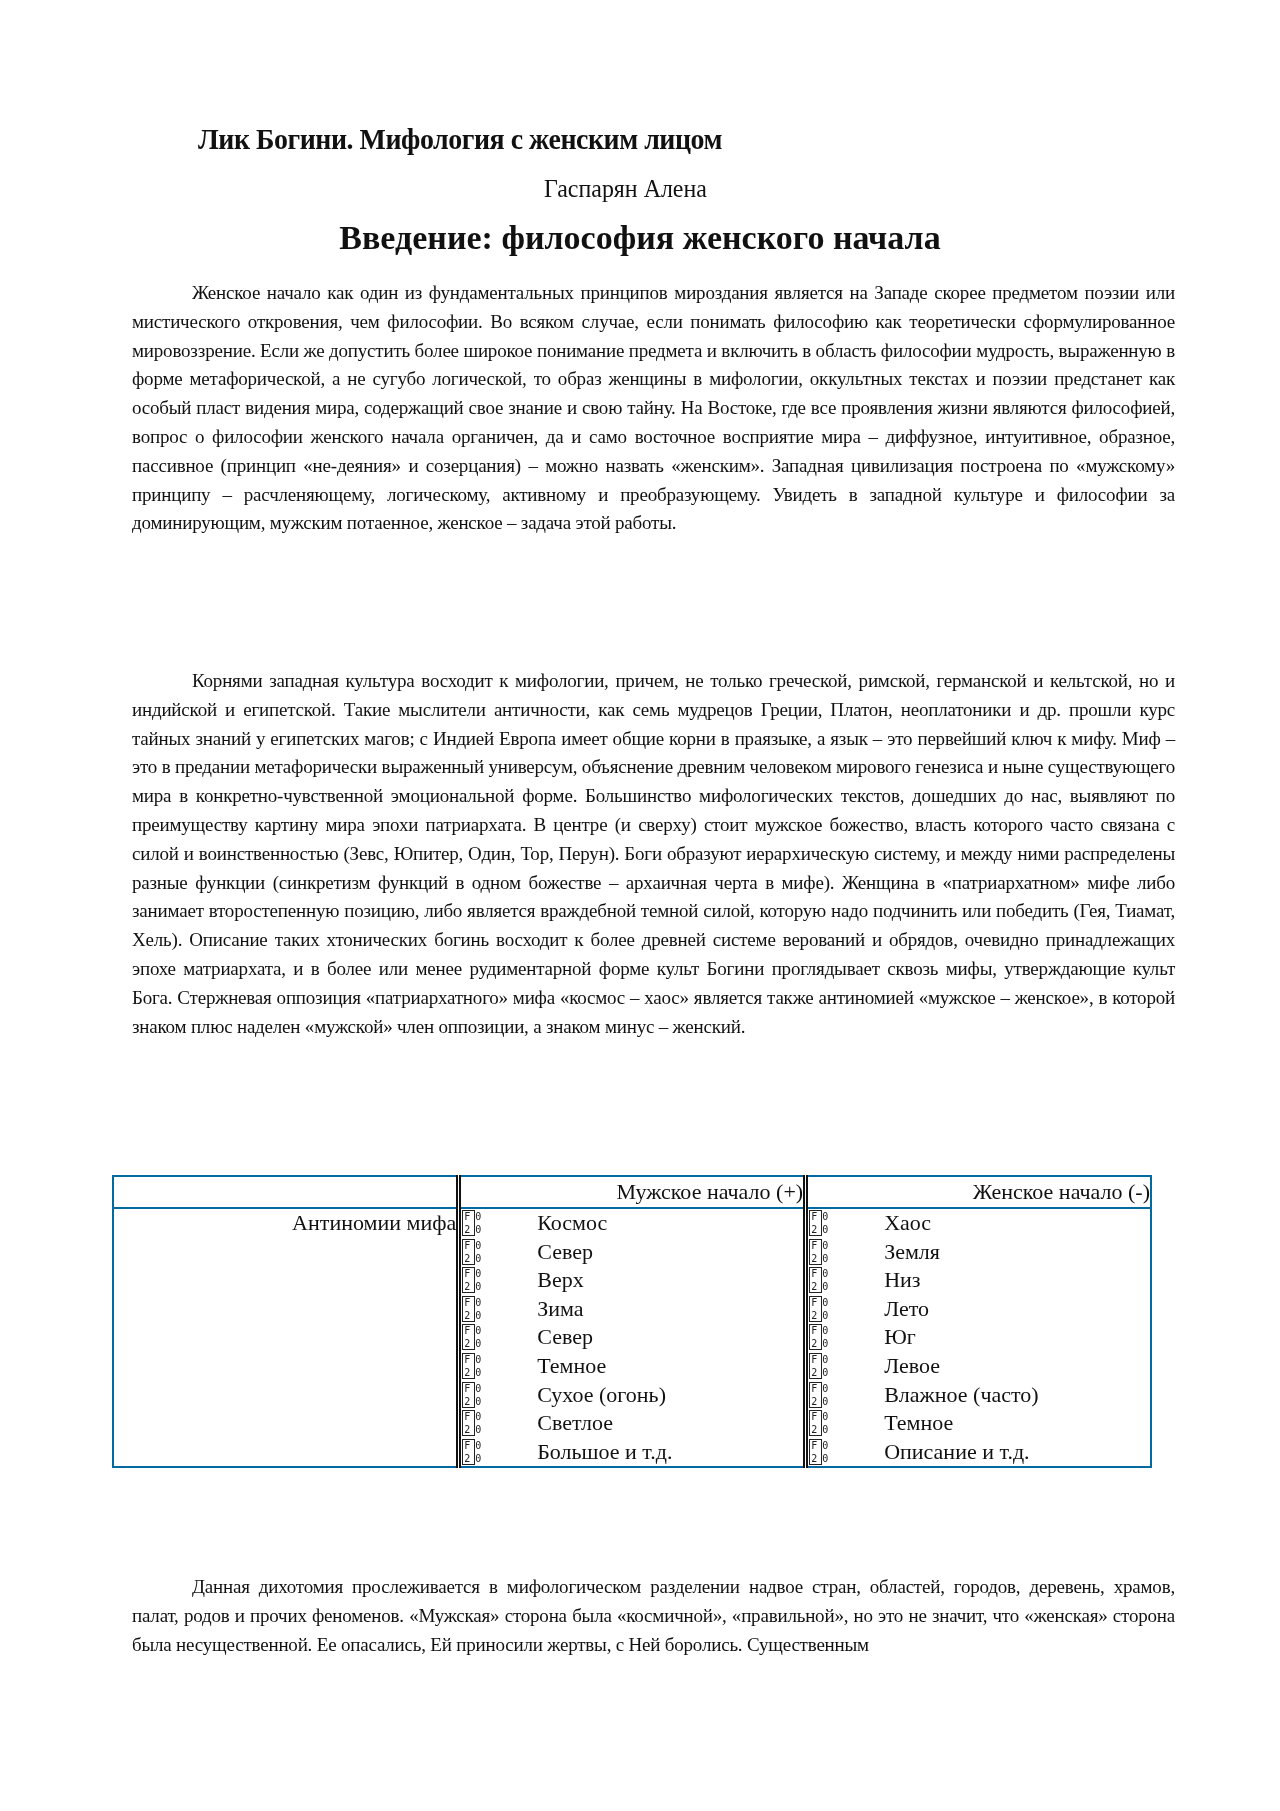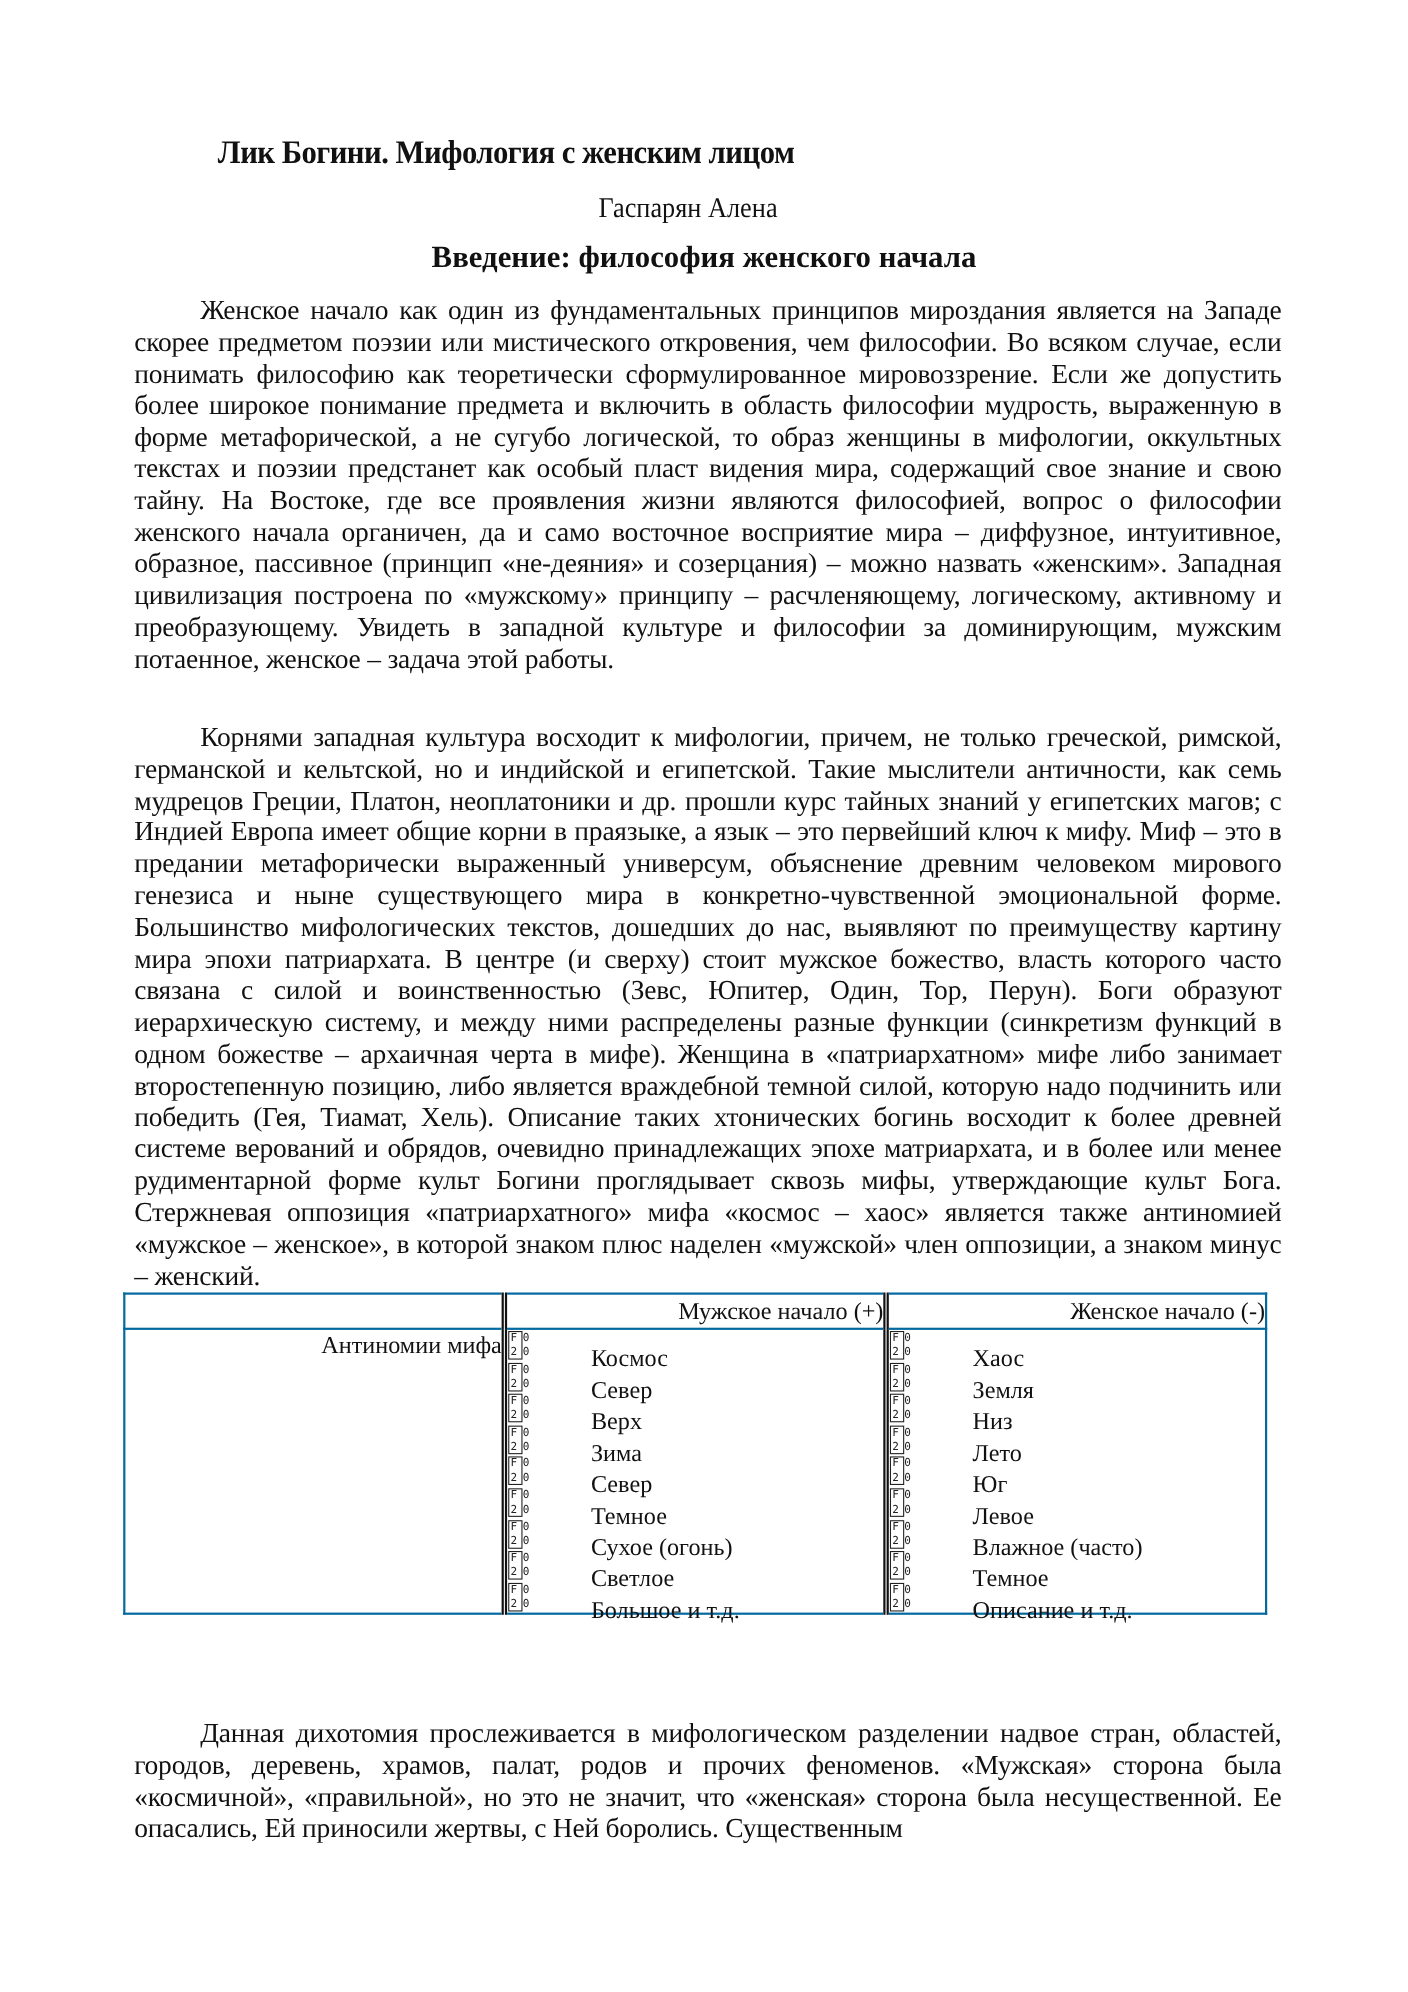--- a/index.html
+++ b/index.html
@@ -41,34 +41,34 @@
       white-space: nowrap;
       margin: 0;
       transform: scaleX(0.92);
       transform-origin: left top;
     }
     .doc-section {
       position: absolute;
       left: 0;
       width: 1040px;
       top: 219px;
-      font-size: 28px;
+      font-size: 34px;
       font-weight: bold;
       text-align: center;
       margin: 0;
     }
     .para {
       position: absolute;
       left: 0;
       width: 1043px;
-      font-size: 25px;
+      font-size: 19px;
       line-height: 28.8px;
       text-align: justify;
       text-indent: 60px;
-      margin: 2px;
+      margin: 12px;
       letter-spacing: -0.2px;
     }
     .p1 { top: 267px; }
     .p2 { top: 655px; }
     .p3 { top: 1561px; }
 
     table.antinomy {
       position: absolute;
       left: 112px;
       top: 1175px;
@@ -110,21 +110,21 @@
       line-height: 12px;
       color: #222;
     }
     .glyph-box .g1 { position: absolute; left: 1px; top: 0; }
     .glyph-box .g2 { position: absolute; left: 12px; top: 0; }
     .glyph-box .g3 { position: absolute; left: 1px; top: 13px; }
     .glyph-box .g4 { position: absolute; left: 12px; top: 13px; }
     .item-text {
       position: absolute;
       left: 76px;
-      top: 12px;
+      top: 0;
       white-space: nowrap;
     }
     .row-label {
       padding-left: 0 !important;
       line-height: 28px;
     }
   </style>
 </head>
 <body>
 

